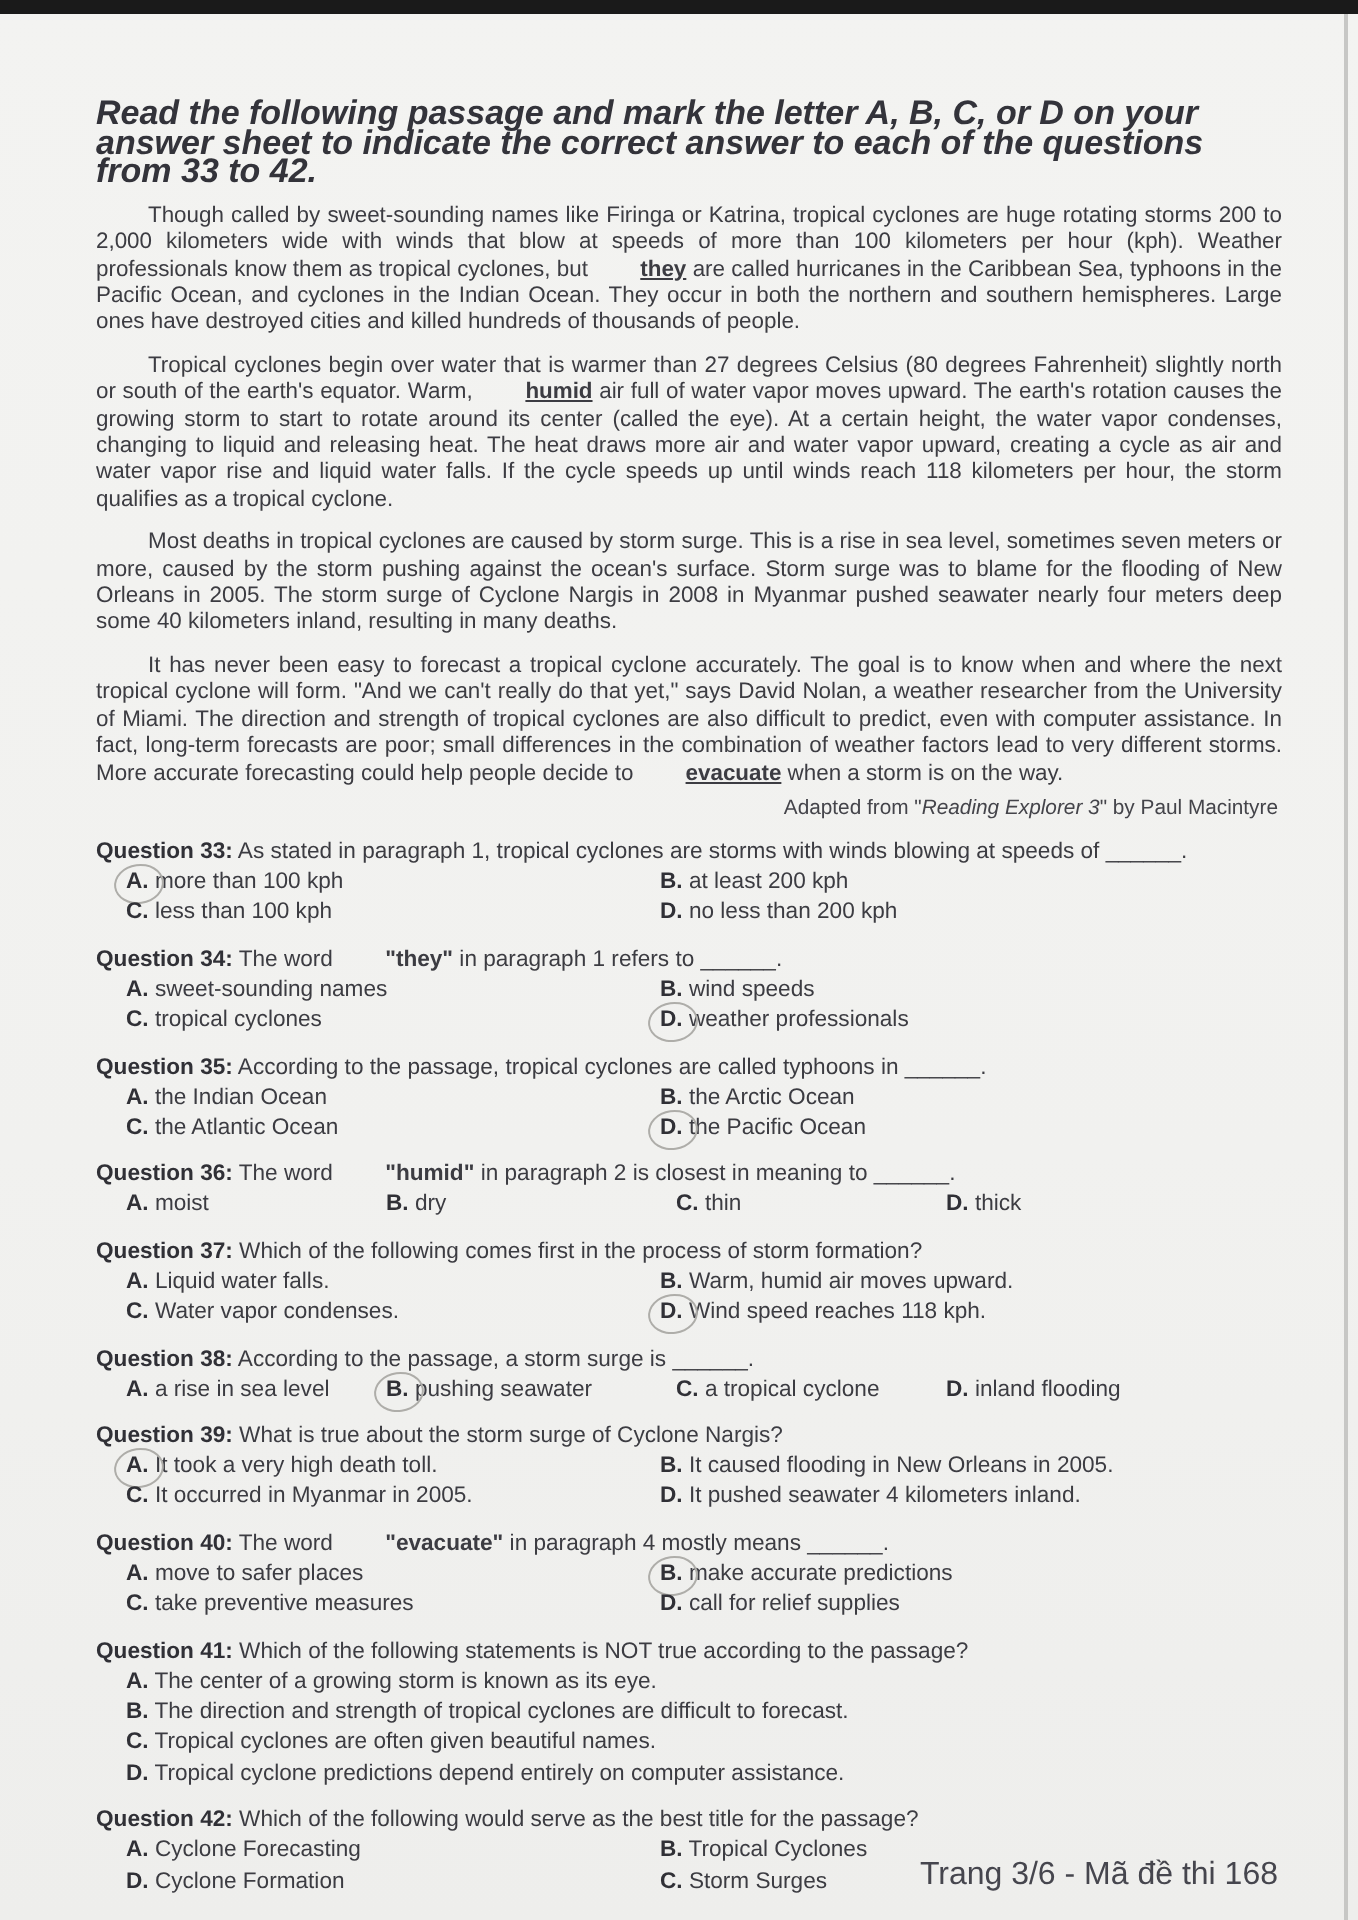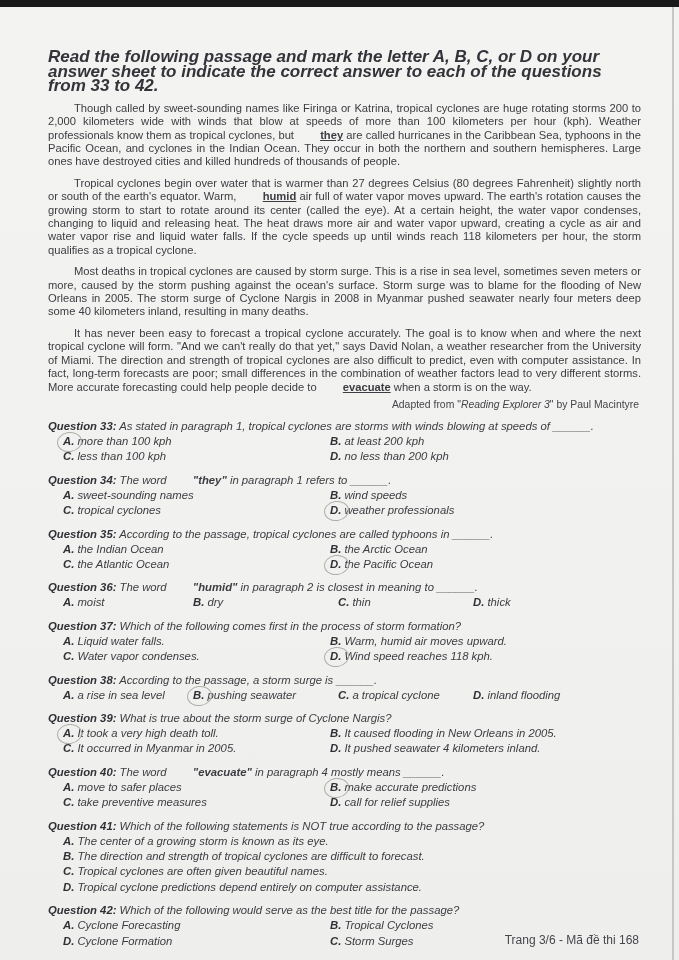--- a/index.html
+++ b/index.html
@@ -40,21 +40,21 @@
   }
   .b{font-weight:bold;padding-left:23px;}
   .i{font-style:italic;}
   .u{text-decoration:underline;}
   .source-line{
     font-size:10.4px;line-height:13px;
     text-align:right;
     margin:4px 2px 0 0;
     color:#44444a;
   }
-  .questions{margin-top:6px;font-style:italic;}
+  .questions{margin-top:6px;}
   .question{margin-top:8px;}
   .q-prompt{
     margin:0;font-size:11.3px;line-height:15px;
   }
   .q-label{font-weight:bold;color:#303036;}
   .opts{
     margin-left:15px;
     font-size:11.3px;line-height:15.4px;
   }
   .opts.two-col{display:grid;grid-template-columns:267px 1fr;}
@@ -67,21 +67,21 @@
     position:absolute;left:-6px;top:-2px;
     width:23px;height:18px;
     border:1.5px solid #aeada9;
     border-radius:50%;
     transform:rotate(-8deg);
     pointer-events:none;
   }
   .footer{
     position:absolute;
     right:40px;bottom:13px;
-    font-size:12px;color:#46464e;
+    font-size:16px;color:#46464e;
   }
 </style>
 </head>
 <body>
 
 <div class="page">
   <div class="scan-top-bar"></div>
   <div class="scan-right-edge"></div>
 
   <div class="content">

